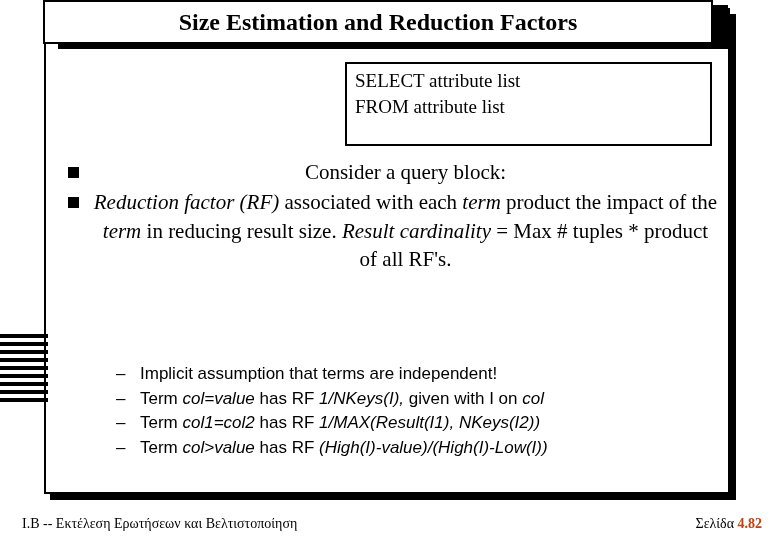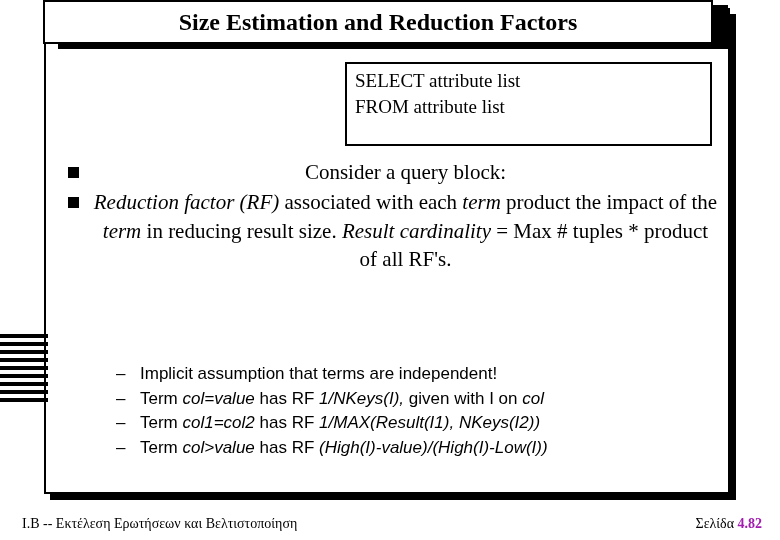--- a/index.html
+++ b/index.html
@@ -113,21 +113,21 @@
     position: absolute;
     left: 22px;
     bottom: 8px;
     width: 740px;
     display: flex;
     justify-content: space-between;
     font-size: 14px;
     font-family: "Times New Roman", Times, serif;
     gap: 23px;
   }
-  .pg { color: #a21caf; font-weight: bold; }
+  .pg { color: #c2410c; font-weight: bold; }
 </style>
 </head>
 <body>
 
 <div class="shadow-frame"></div>
 <div class="main-frame"></div>
 
 <div class="title-shadow"></div>
 <div class="title-box">
   <span>Size Estimation and Reduction Factors</span>

